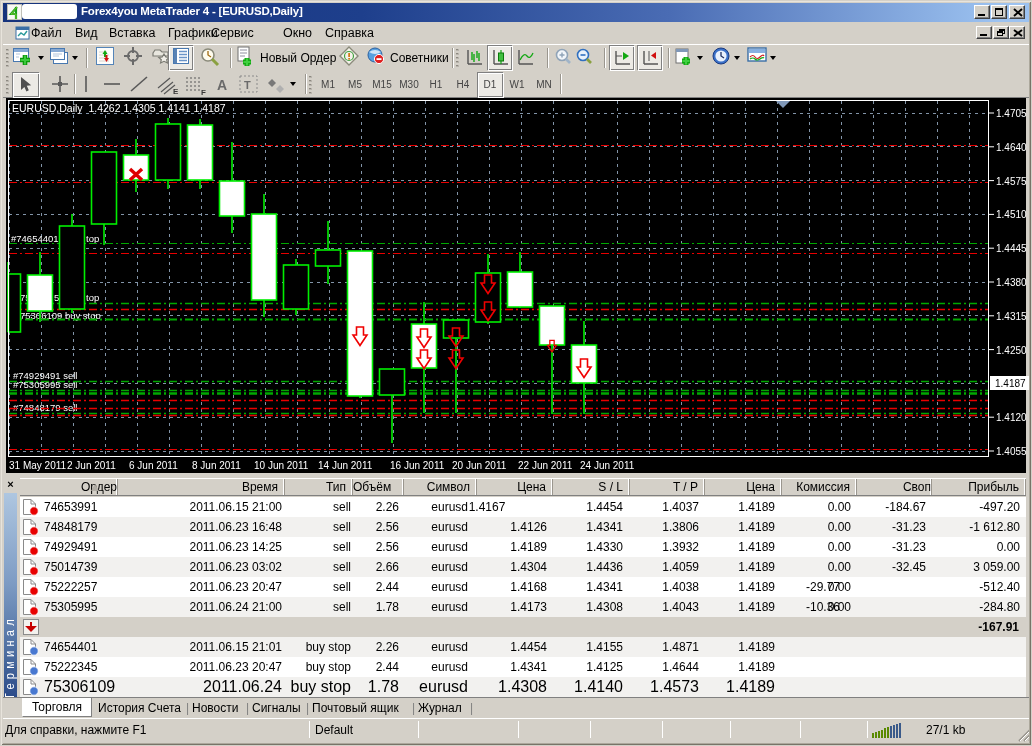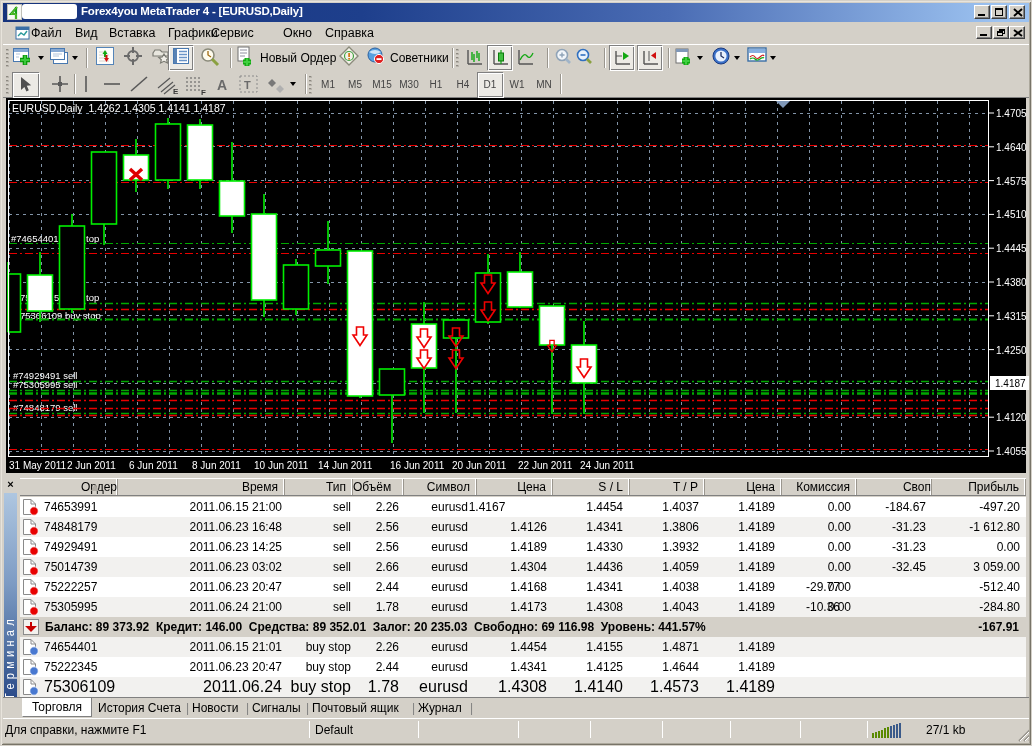--- a/index.html
+++ b/index.html
@@ -512,21 +512,20 @@
 <span style="position:absolute;left:755px;width:120px;text-align:right;display:inline-block;margin-left:-120px">1.4189</span>
 <span style="position:absolute;left:831px;width:120px;text-align:right;display:inline-block;margin-left:-120px">0.00</span>
 <span style="position:absolute;left:906px;width:120px;text-align:left;display:inline-block;margin-left:-120px">-10.36</span>
 <span style="position:absolute;left:1000px;width:120px;text-align:right;display:inline-block;margin-left:-120px">-284.80</span>
 </div>
 <div style="position:absolute;left:20px;top:144px;width:1006px;height:20px;background:#d4d0c8;font-size:12px;line-height:20px;font-weight:bold">
 <svg style="position:absolute;left:3px;top:2px" width="16" height="16">
         <rect x="0.5" y="0.5" width="15" height="15" fill="#f4f2ee" stroke="#8a8a8a"></rect>
         <path d="M8 3 v6 M8 11.5 l-3.5 -3.5 h7 z" stroke="#c80000" stroke-width="2" fill="#c80000"></path>
       </svg>
-<span style="position:absolute;left:25px">Баланс: 89 373.92&nbsp;&nbsp;Кредит: 146.00&nbsp;&nbsp;Средства: 89 352.01&nbsp;&nbsp;Залог: 20 235.03&nbsp;&nbsp;Свободно: 69 116.98&nbsp;&nbsp;Уровень: 441.57%</span>
 <span style="position:absolute;right:7px">-167.91</span>
 </div>
 <div style="position:absolute;left:20px;top:164px;width:1006px;height:20px;background:#f2f1ef;font-size:12px;line-height:20px">
 <svg style="position:absolute;left:2px;top:1px" width="18" height="18">
         <path d="M1.5 1.5 H9 L13.5 6 V16.5 H1.5 Z" fill="#fff" stroke="#8a8a8a"></path>
         <path d="M9 1.5 V6 H13.5" fill="none" stroke="#8a8a8a"></path>
         <circle cx="12" cy="13" r="4.2" fill="#4878d0" stroke="#fff" stroke-width="0.8"></circle>
       </svg>
 <span style="position:absolute;left:24px">74654401</span>
 <span style="position:absolute;left:262px;width:120px;text-align:right;display:inline-block;margin-left:-120px">2011.06.15 21:01</span>

